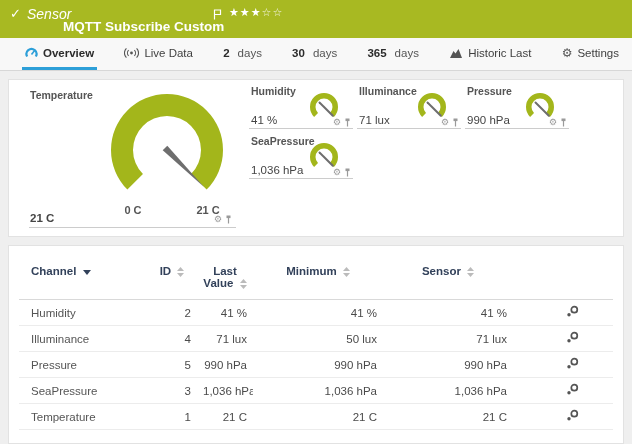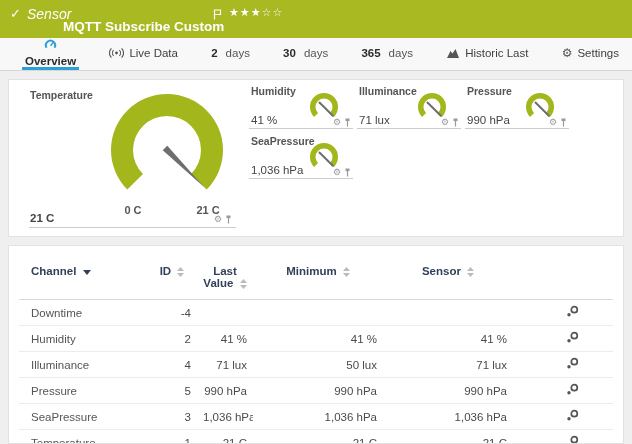--- a/index.html
+++ b/index.html
@@ -15,21 +15,21 @@
   .topbar .stars{position:absolute;left:229px;top:6px;font-size:11px;letter-spacing:1px;}
   .topbar .stars .empty{opacity:.85;}
   .topbar .status{position:absolute;left:28px;top:39px;font-size:15px;font-weight:bold;text-align:center;}
 
   
   .tabbar{position:absolute;left:0;top:38px;width:632px;height:33px;background:#f8f8f8;
     border-bottom:1px solid #d7d7d7;box-sizing:border-box;display:flex;align-items:stretch;
     justify-content:space-between;padding:0 10px 0 22px;}
   .tab{display:flex;align-items:center;gap:5px;font-size:11.5px;color:#3f3f3f;
     border-bottom:3px solid transparent;padding:0 3px;cursor:pointer;white-space:nowrap;}
-  .tab.active{border-bottom-color:#2d9fd8;font-weight:bold;color:#2b2b2b;flex-direction:column;}
+  .tab.active{border-bottom-color:#2d9fd8;font-weight:bold;color:#2b2b2b;}
   .tab .num{font-weight:bold;color:#2b2b2b;margin-right:3px;}
   .tab .unit{color:#555;}
   .tab svg{display:block;}
   .gear-glyph{font-size:12px;color:#555;line-height:1;}
 
   
   .content{position:absolute;left:0;top:71px;width:632px;height:373px;background:#efefef;padding:8px;box-sizing:border-box;}
   .card{background:#fff;border:1px solid #e2e2e2;box-sizing:border-box;}
 
   
@@ -267,33 +267,20 @@
               <svg class="sort-icons" width="7" height="10" viewBox="0 0 7 10">
                   <polygon points="3.5,0 7,4 0,4" fill="#bbb"></polygon>
                   <polygon points="0,6 7,6 3.5,10" fill="#bbb"></polygon>
                 </svg>
             </th>
             <th></th>
           </tr>
         </thead>
         <tbody>
           <tr>
-            <td class="cell-channel">Downtime</td>
-            <td>-4</td>
-            <td></td>
-            <td></td>
-            <td></td>
-            <td class="cell-settings">
-              <svg width="13" height="13" viewBox="0 0 13 13">
-                  <circle cx="8.3" cy="4.7" r="3" fill="none" stroke="#555" stroke-width="1.7"></circle>
-                  <circle cx="3" cy="9.8" r="1.7" fill="#555"></circle>
-                </svg>
-            </td>
-          </tr>
-          <tr>
             <td class="cell-channel">Humidity</td>
             <td>2</td>
             <td>41 %</td>
             <td>41 %</td>
             <td>41 %</td>
             <td class="cell-settings">
               <svg width="13" height="13" viewBox="0 0 13 13">
                   <circle cx="8.3" cy="4.7" r="3" fill="none" stroke="#555" stroke-width="1.7"></circle>
                   <circle cx="3" cy="9.8" r="1.7" fill="#555"></circle>
                 </svg>

